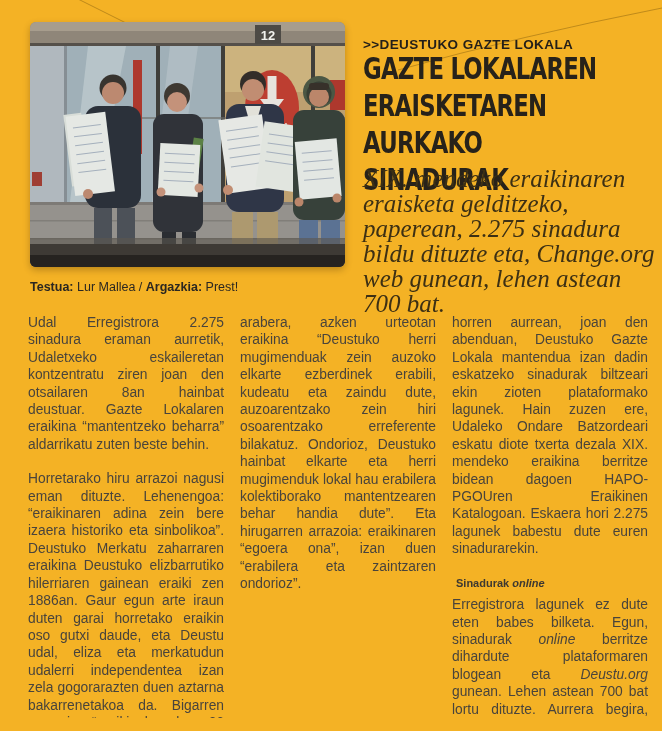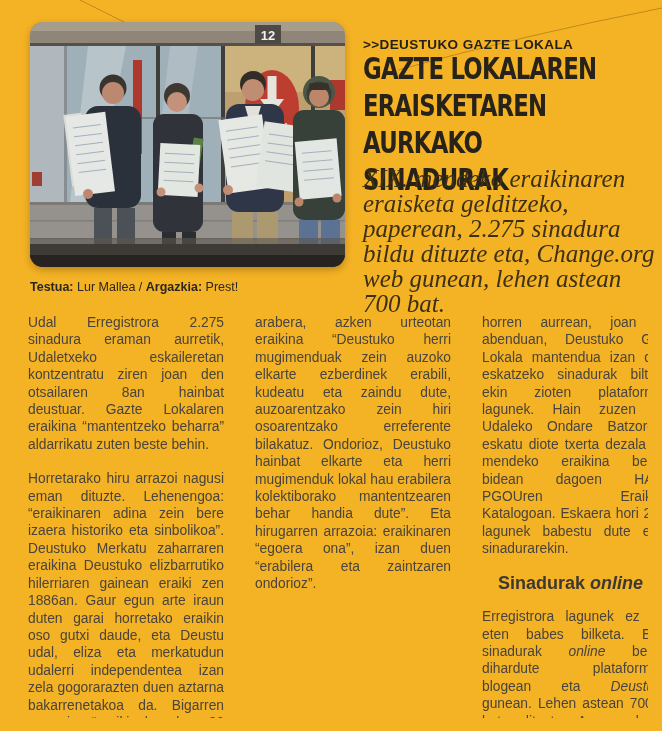--- a/index.html
+++ b/index.html
@@ -6,21 +6,21 @@
   .page{
     position:relative;width:662px;height:731px;background:#F4B225;
     overflow:hidden;font-family:"Liberation Sans","DejaVu Sans",sans-serif;
   }
   
   .bg-lines{position:absolute;left:0;top:0;width:662px;height:731px;pointer-events:none;}
 
   
   .photo{
     position:absolute;left:30px;top:22px;width:315px;height:245px;
-    border-radius:13px;overflow:hidden;box-shadow:0 3px 7px rgba(60,35,0,.30);
+    border-radius:6px;overflow:hidden;box-shadow:0 3px 7px rgba(60,35,0,.30);
   }
   .photo svg{display:block;}
 
   
   .kicker{
     position:absolute;left:363px;top:37px;
     font-size:13.5px;font-weight:bold;letter-spacing:.4px;color:#231F19;
   }
   .headline{
     position:absolute;left:363px;top:50px;width:400px;
@@ -36,29 +36,29 @@
   }
 
   
   .credit{
     position:absolute;left:30px;top:280px;font-size:12.5px;color:#2B2721;
   }
 
   
   .columns{
     position:absolute;left:28px;top:314px;width:620px;height:404px;
-    display:flex;gap:31px;overflow:hidden;
+    display:flex;gap:16px;overflow:hidden;
   }
   .column{width:196px;flex:0 0 196px;}
   .col-p{
     margin:0 0 17px 0;font-size:13.8px;line-height:17.4px;
     text-align:justify;color:#49443C;
   }
   .col-h{
-    margin:16px;font-size:18px;line-height:17.4px;color:#3D3831;font-weight:bold;
+    margin:4px;font-size:11px;line-height:17.4px;color:#3D3831;font-weight:bold;
   }
   .it{font-style:italic;}
   .bd{font-weight:bold;}
 
   .footer-url{
     position:absolute;right:14px;top:690px;
     font-size:14.5px;font-style:italic;color:#45403A;
   }
 </style>
 </head>

